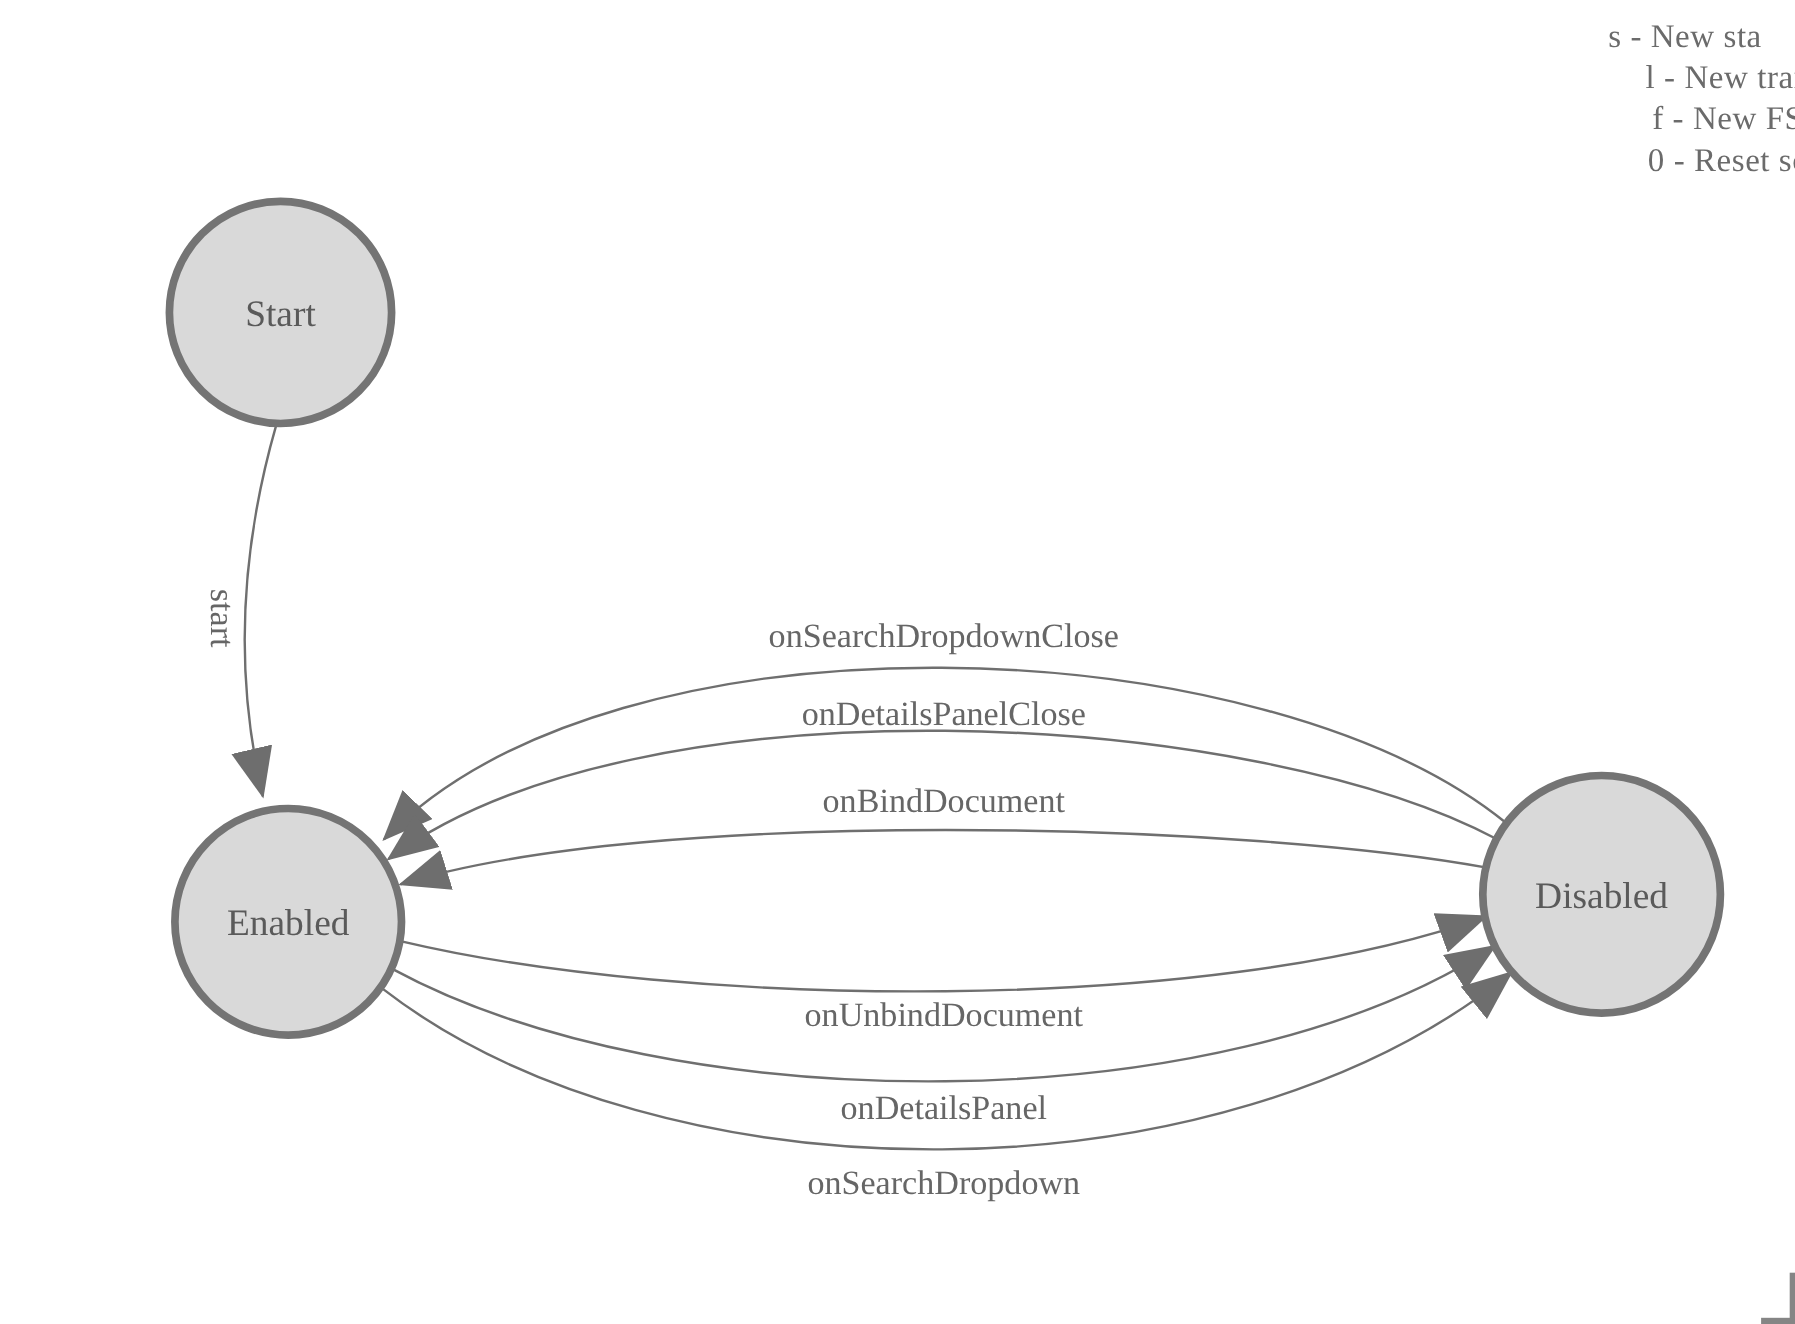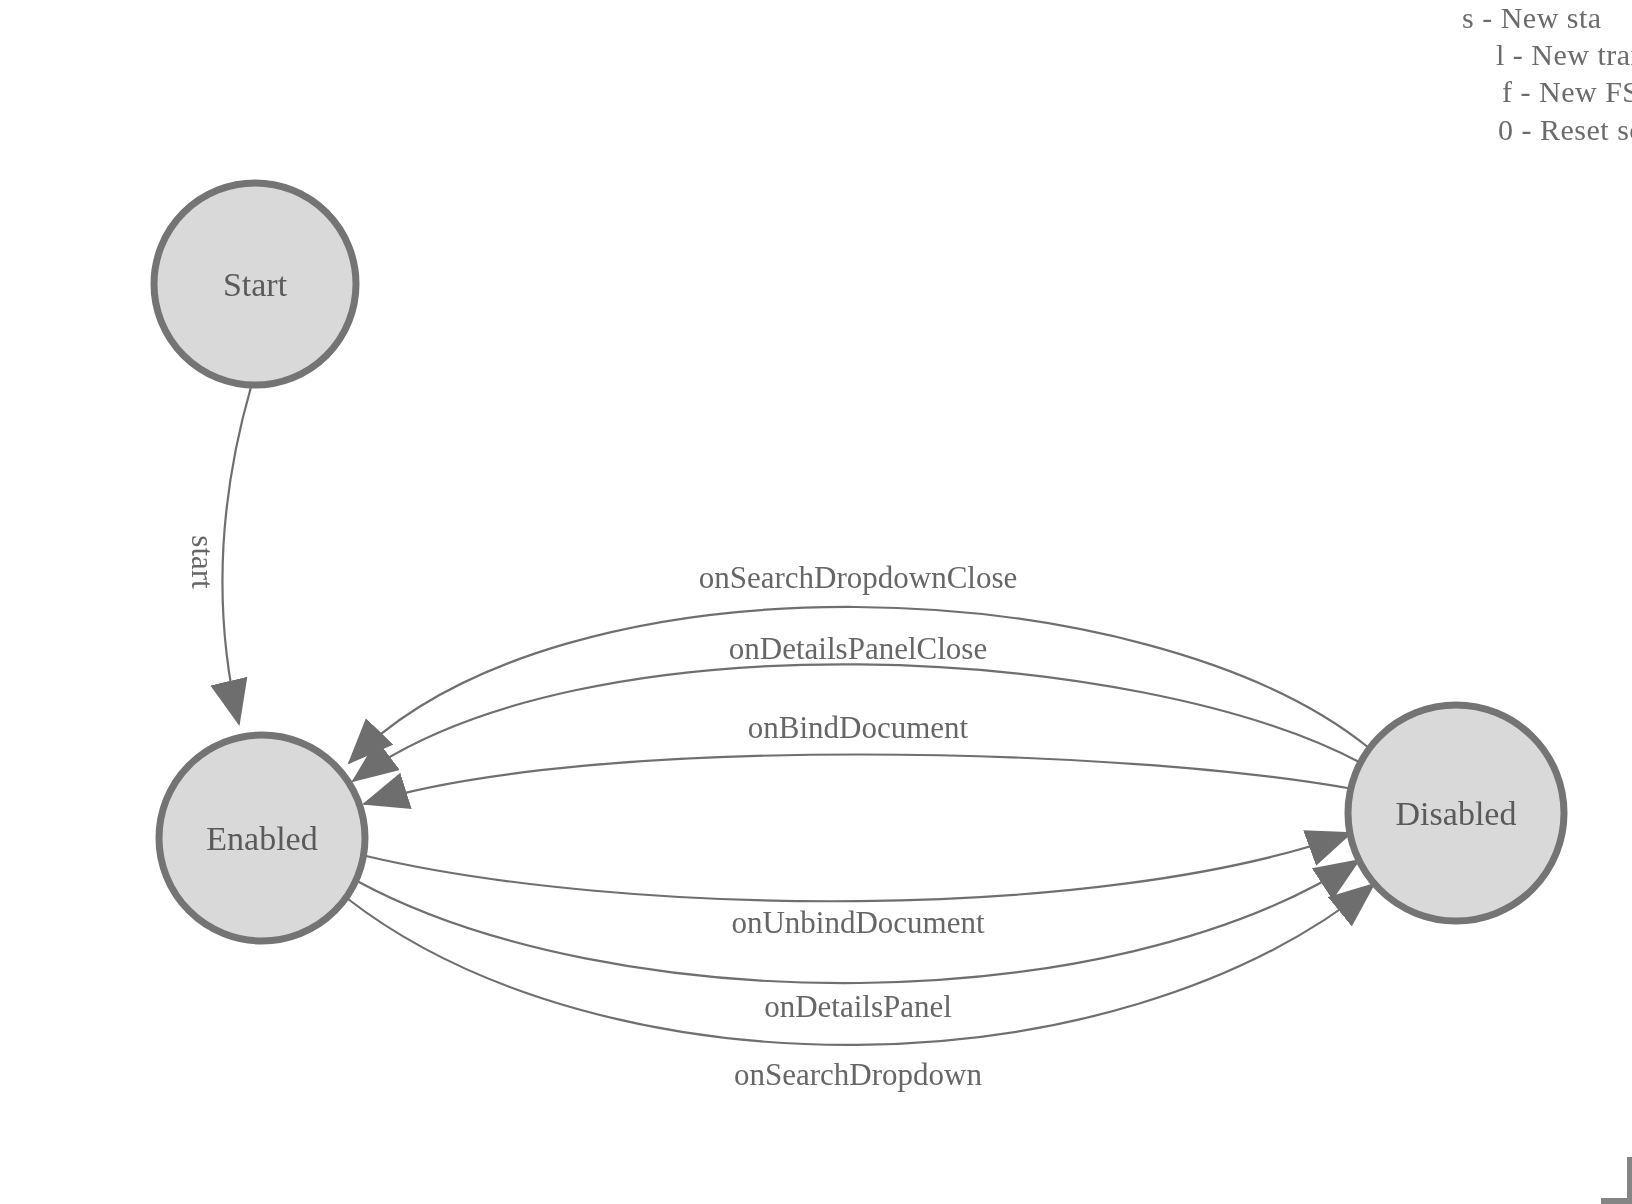--- a/index.html
+++ b/index.html
@@ -37,21 +37,21 @@
     font-size: 34px;
     fill: #5a5a5a;
   }
   .edge-label {
     font-family: "Liberation Serif", "DejaVu Serif", serif;
     font-size: 31px;
     fill: #666666;
   }
   .legend {
     position: absolute;
-    top: 0;
+    top: 16px;
     left: 0;
     width: 1496px;
     height: 160px;
     pointer-events: none;
   }
   .legend-line {
     position: absolute;
     white-space: nowrap;
     font-size: 30px;
     color: #6b6b6b;

